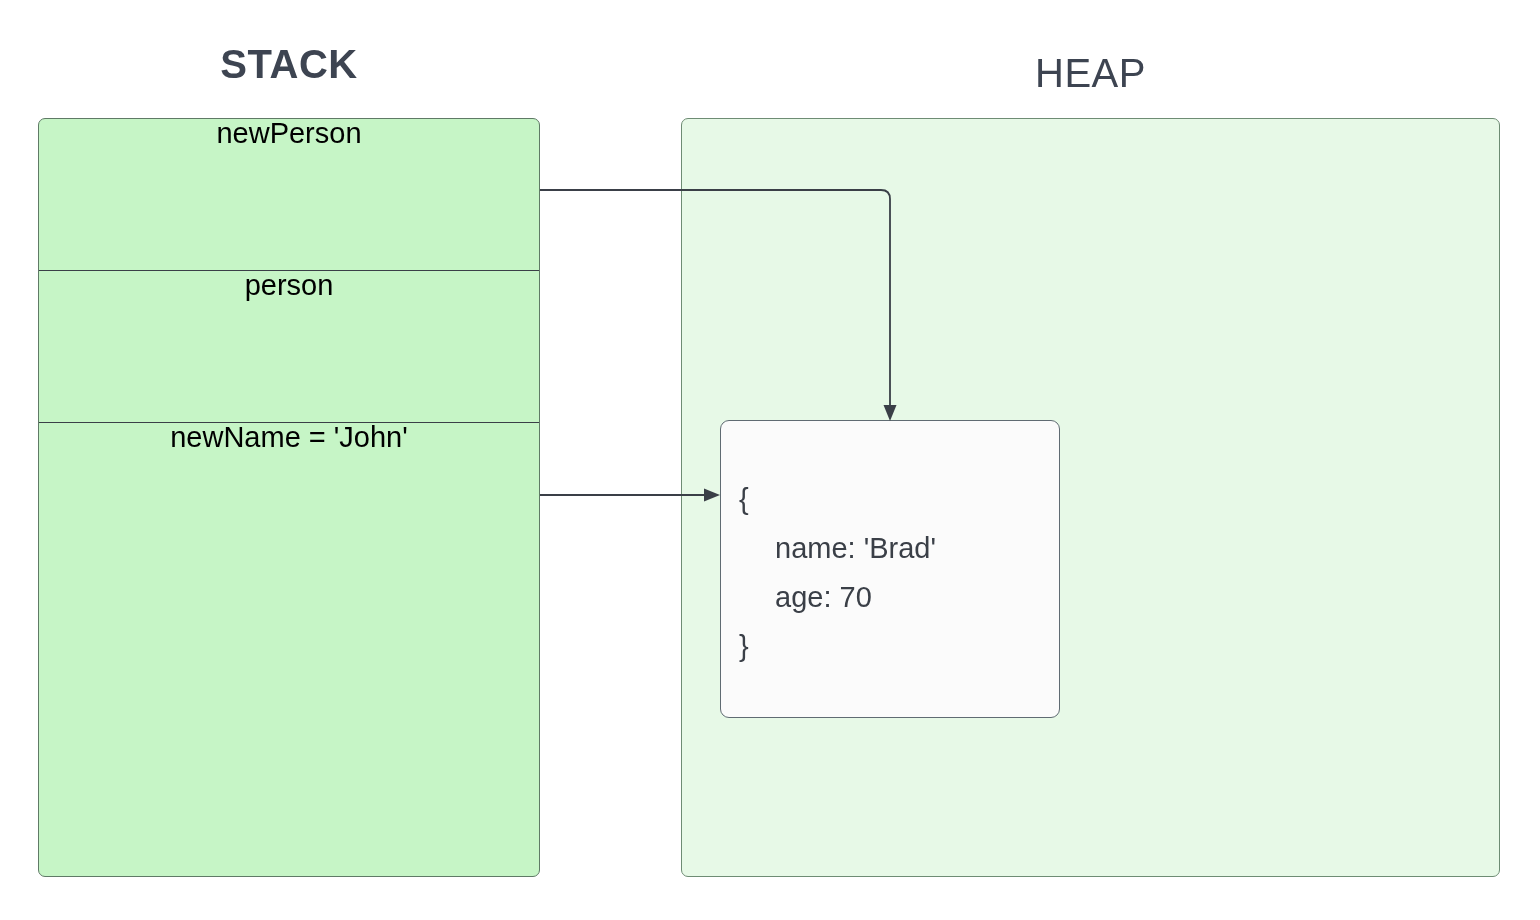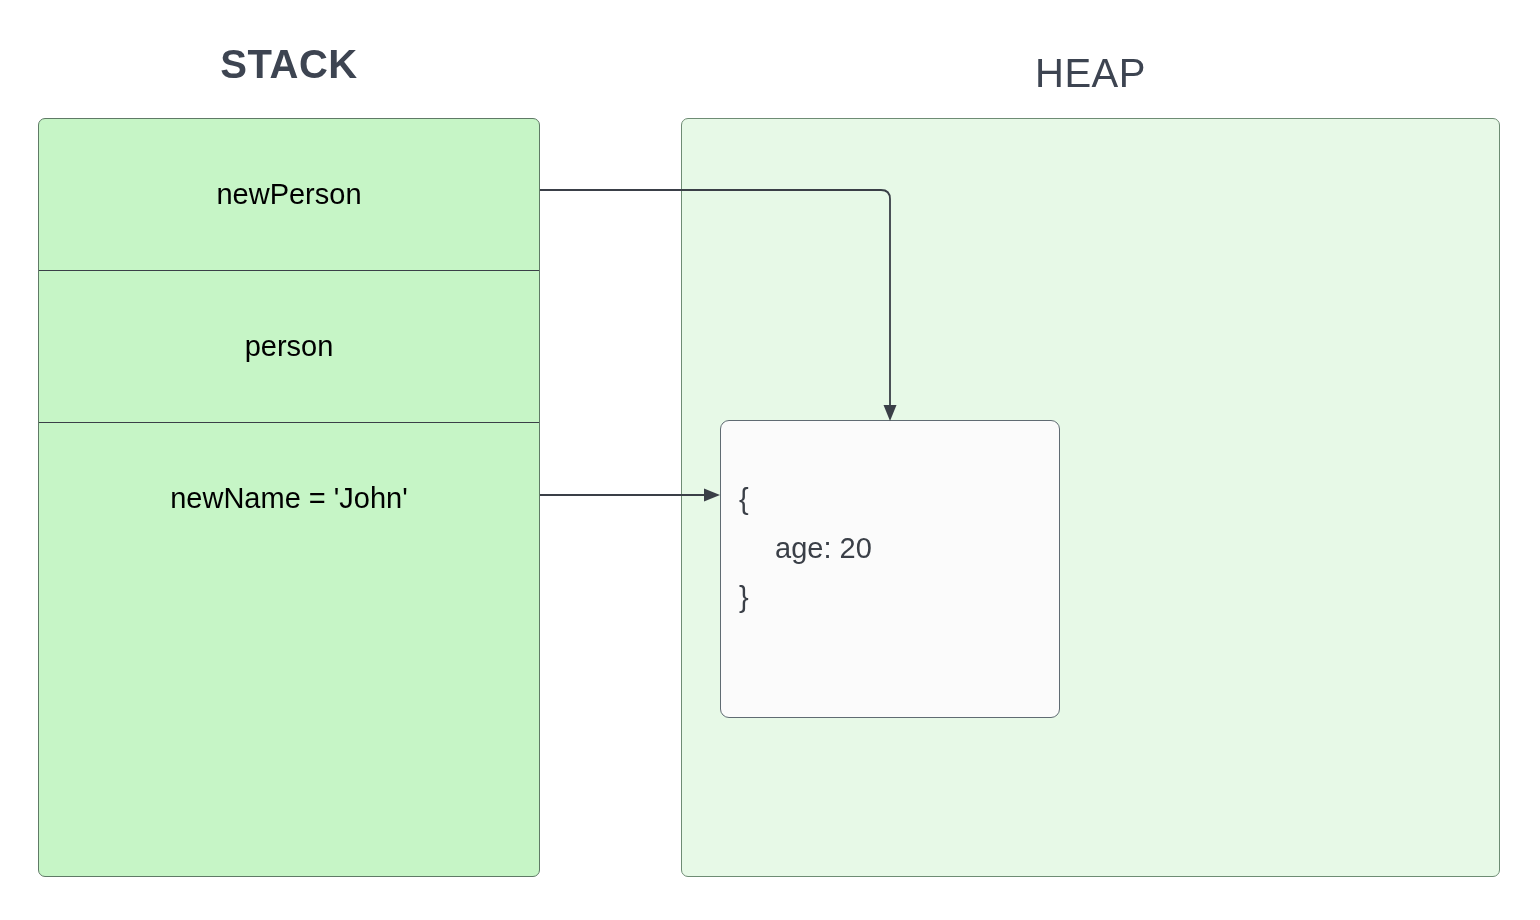--- a/index.html
+++ b/index.html
@@ -55,21 +55,21 @@
     background: #c6f5c6;
     border: 1px solid #5f7a66;
     border-radius: 7px;
     overflow: hidden;
   }
   .stack-cell {
     position: relative;
     box-sizing: border-box;
     height: 151.8px;
     display: flex;
-    align-items: center;
+    align-items: flex-start;
     justify-content: center;
     border-bottom: 1px solid #3a3f47;
   }
   .stack-cell:last-child {
     border-bottom: none;
   }
   .stack-cell-label {
     color: #000000;
     font-size: 29px;
     line-height: 1;
@@ -150,21 +150,22 @@
     </div>
     <div class="stack-cell">
       <span class="stack-cell-label">newName = 'John'</span>
     </div>
   </div>
 
   <div id="heap-box"></div>
 
   <div id="heap-object">
     <div class="obj-line">{</div>
-    <div class="obj-line indented">age: 20</div>
+    <div class="obj-line indented">name: 'Brad'</div>
+    <div class="obj-line indented">age: 70</div>
     <div class="obj-line">}</div>
   </div>
 
   <svg id="connectors" viewBox="0 0 1540 920" width="1540" height="920">
 
     <path class="conn-path" d="M 540 190 L 881 190 Q 890 190 890 199 L 890 408"></path>
     <polygon class="conn-head" points="890,421 883.5,405 896.5,405"></polygon>
 
     <path class="conn-path" d="M 540 495 L 707 495"></path>
     <polygon class="conn-head" points="720,495 704,488.5 704,501.5"></polygon>

